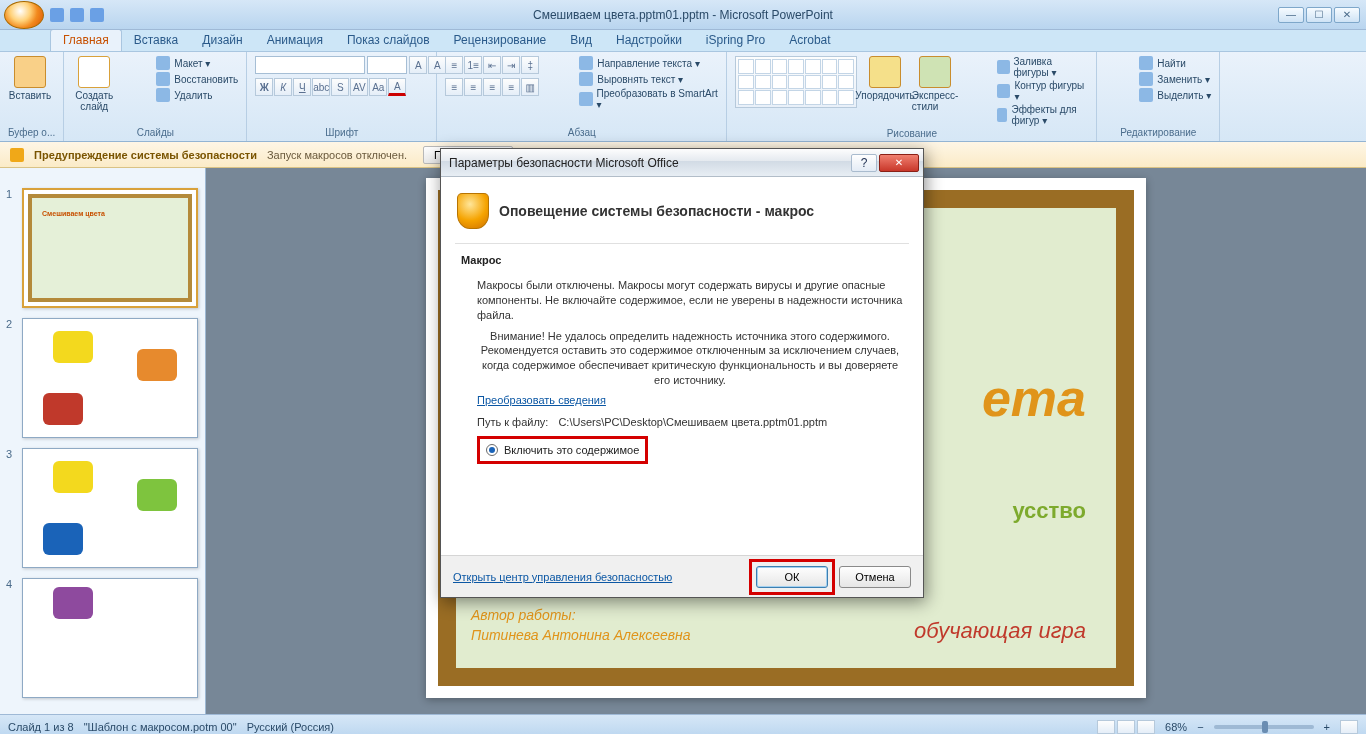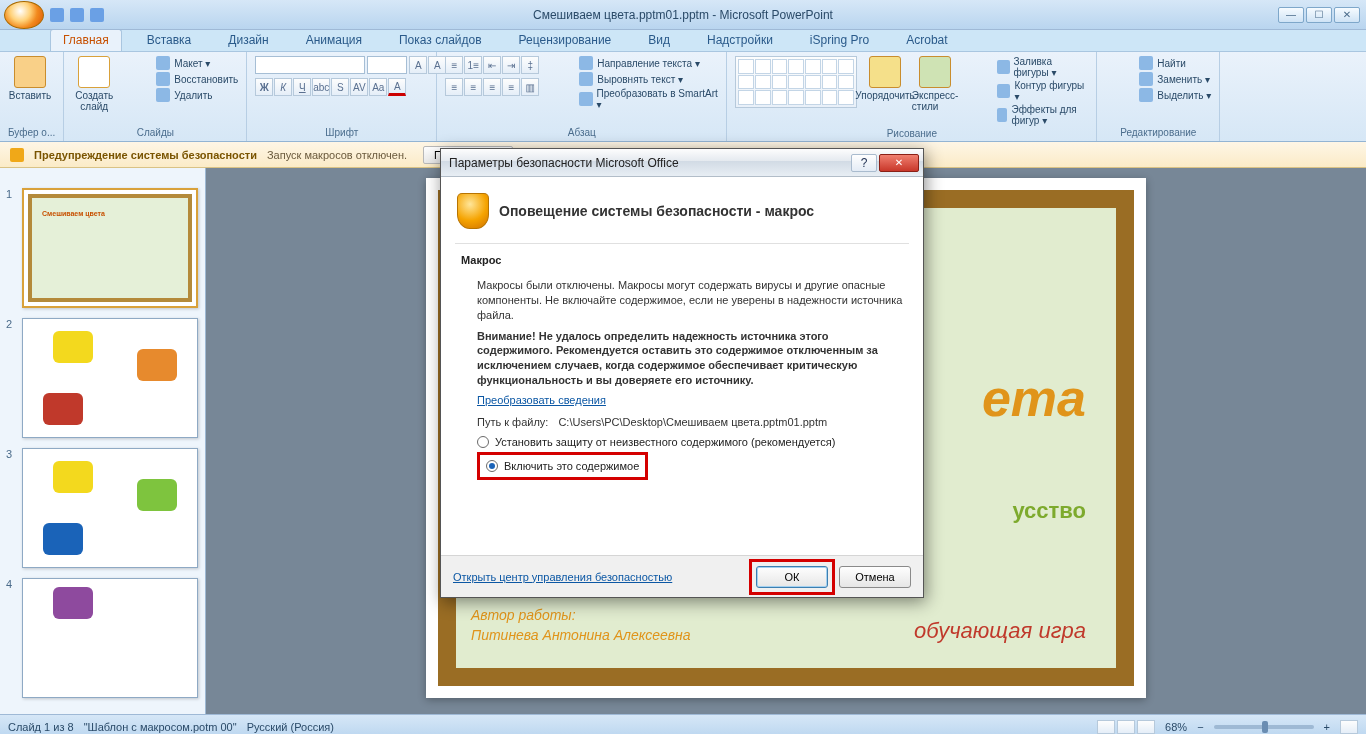--- a/index.html
+++ b/index.html
@@ -8,21 +8,21 @@
 
 .titlebar { height: 30px; background: linear-gradient(#d6e7f7,#b9d5ef); display:flex; align-items:center; border-bottom:1px solid #9fb9d6; position:relative; }
 .office-btn { width:40px; height:28px; margin-left:4px; border-radius:50%; background: radial-gradient(circle at 40% 35%,#fff,#ffd27a 35%,#f28a1e 60%,#d94f00); border:1px solid #a86a00; }
 .qat { display:flex; gap:6px; margin-left:6px; align-items:center; }
 .qat .qicon { width:14px; height:14px; background:#6aa0e5; border-radius:2px; }
 .title-text { position:absolute; left:50%; transform:translateX(-50%); font-size:12px; color:#2a4a68; }
 .window-controls { margin-left:auto; display:flex; gap:2px; margin-right:6px; }
 .window-controls .wc { width:26px; height:16px; background:linear-gradient(#f6fbff,#cfe3f5); border:1px solid #7ea7ca; border-radius:2px; display:flex; align-items:center; justify-content:center; font-size:10px; color:#4a6b8a; }
 
 
-.ribbon-tabs { height:22px; background:#cde6f7; display:flex; align-items:flex-end; padding-left:50px; gap:13px; border-bottom:1px solid #a9c6e0; }
+.ribbon-tabs { height:22px; background:#cde6f7; display:flex; align-items:flex-end; padding-left:50px; gap:0; border-bottom:1px solid #a9c6e0; }
 .ribbon-tab { padding:3px 12px 4px 12px; font-size:12px; color:#2a5a8a; cursor:pointer; }
 .ribbon-tab.active { background:#e9f2fb; border:1px solid #a9c6e0; border-bottom:none; border-radius:3px 3px 0 0; color:#c75000; }
 
 
 .ribbon { height:90px; background:linear-gradient(#eaf2fb,#d6e7f6); border-bottom:1px solid #93b4d3; display:flex; }
 .group { border-right:1px solid #b7cee4; padding:4px 8px 1px 8px; display:flex; flex-direction:column; }
 .group-content { flex:1; display:flex; align-items:flex-start; gap:6px; }
 .group-label { font-size:10px; color:#4b6d8d; text-align:center; padding:2px 0; }
 .big-btn { width:44px; display:flex; flex-direction:column; align-items:center; gap:2px; font-size:10px; color:#2a4a68; }
 .big-btn .ico { width:32px; height:32px; background:#f9d088; border:1px solid #c98d2e; border-radius:3px; }
@@ -81,21 +81,21 @@
 .dlg-help { width:26px; height:18px; background:linear-gradient(#fefefe,#e3ebf5); border:1px solid #a9bbce; display:flex; align-items:center; justify-content:center; color:#235; margin-right:2px; border-radius:2px; }
 .dlg-close { width:40px; height:18px; background:linear-gradient(#f08070,#c8372a); border:1px solid #8a2016; color:#fff; display:flex; align-items:center; justify-content:center; border-radius:2px; font-size:10px; }
 
 .dlg-body { padding:12px 14px 8px 14px; background:#fff; height:calc(100% - 28px - 42px); position:relative; }
 .dlg-heading-row { display:flex; align-items:center; gap:10px; padding:4px 0 14px 2px; border-bottom:1px solid #e0e0e0; }
 .dlg-shield-big { width:32px; height:36px; background: radial-gradient(circle at 40% 30%,#ffe69a,#f5a300 55%,#d07200); border-radius:5px 5px 40% 40%; border:1px solid #b87400; }
 .dlg-heading { font-size:14px; font-weight:bold; color:#333; }
 
 .dlg-section-title { font-weight:bold; font-size:11px; margin:10px 0 12px 6px; color:#222; }
 .dlg-para { font-size:11px; color:#333; margin:0 6px 6px 22px; line-height:1.35; }
-.dlg-para.bold { font-weight:bold; }
+.dlg-para.bold { font-weight:normal;text-align:center; }
 .dlg-link { color:#0b57a4; text-decoration:underline; font-size:11px; margin-left:22px; cursor:pointer; }
 .dlg-pathrow { margin:10px 6px 8px 22px; font-size:11px; color:#333; display:flex; gap:10px; }
 
 .dlg-radio-row { display:flex; align-items:center; gap:6px; margin:4px 6px 4px 22px; font-size:11px; color:#222; }
 .dlg-radio { width:12px; height:12px; border-radius:50%; border:1px solid #6a6a6a; display:inline-flex; align-items:center; justify-content:center; background:#fff; }
 .dlg-radio.checked::after { content:""; width:6px; height:6px; border-radius:50%; background:#1a63b8; }
 .red-box { border:3px solid #d40000; padding:5px 6px; display:inline-flex; align-items:center; gap:6px; }
 
 .dlg-footer { position:absolute; left:0; right:0; bottom:0; height:42px; background:#f0f0f0; border-top:1px solid #d5d5d5; display:flex; align-items:center; padding:0 12px; }
 .dlg-footer .flink { color:#0b57a4; text-decoration:underline; font-size:11px; cursor:pointer; }
@@ -403,24 +403,20 @@
     <div class="dlg-section-title">Макрос</div>
     <div class="dlg-para">Макросы были отключены. Макросы могут содержать вирусы и другие опасные компоненты. Не включайте содержимое, если не уверены в надежности источника файла.</div>
     <div class="dlg-para bold">Внимание! Не удалось определить надежность источника этого содержимого. Рекомендуется оставить это содержимое отключенным за исключением случаев, когда содержимое обеспечивает критическую функциональность и вы доверяете его источнику.</div>
     <div class="dlg-link">Преобразовать сведения</div>
 
     <div class="dlg-pathrow">
       <span>Путь к файлу:</span>
       <span>C:\Users\PC\Desktop\Смешиваем цвета.pptm01.pptm</span>
     </div>
 
-    <div class="dlg-radio-row">
-      <span class="dlg-radio"></span>
-      <span>Установить защиту от неизвестного содержимого (рекомендуется)</span>
-    </div>
 
     <div class="dlg-radio-row">
       <span class="red-box">
         <span class="dlg-radio checked"></span>
         <span>Включить это содержимое</span>
       </span>
     </div>
   </div>
 
   <div class="dlg-footer">

